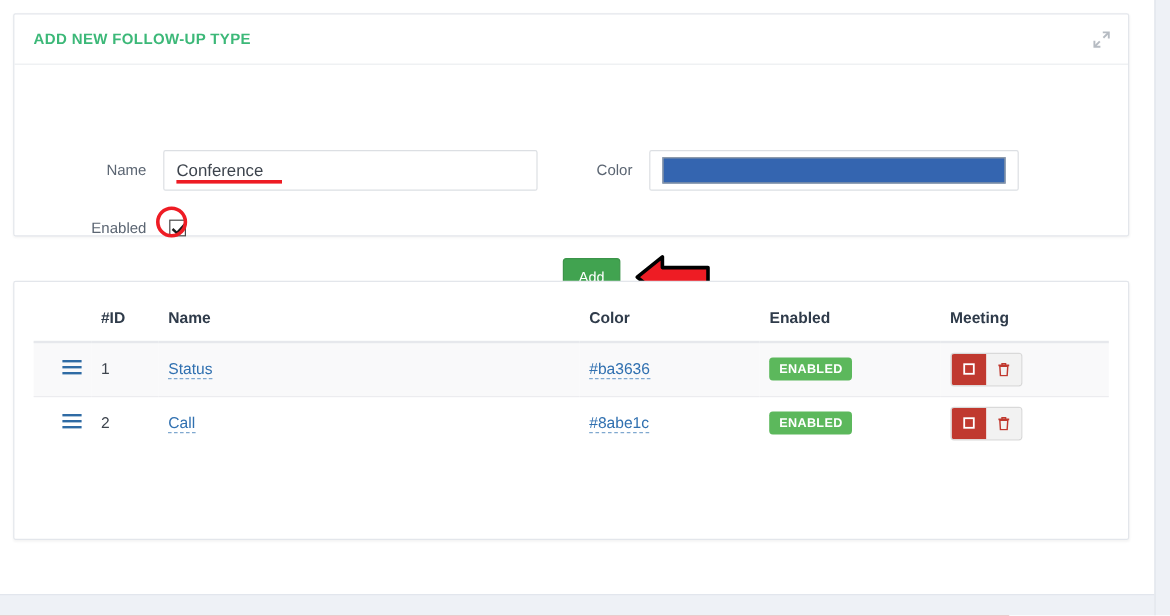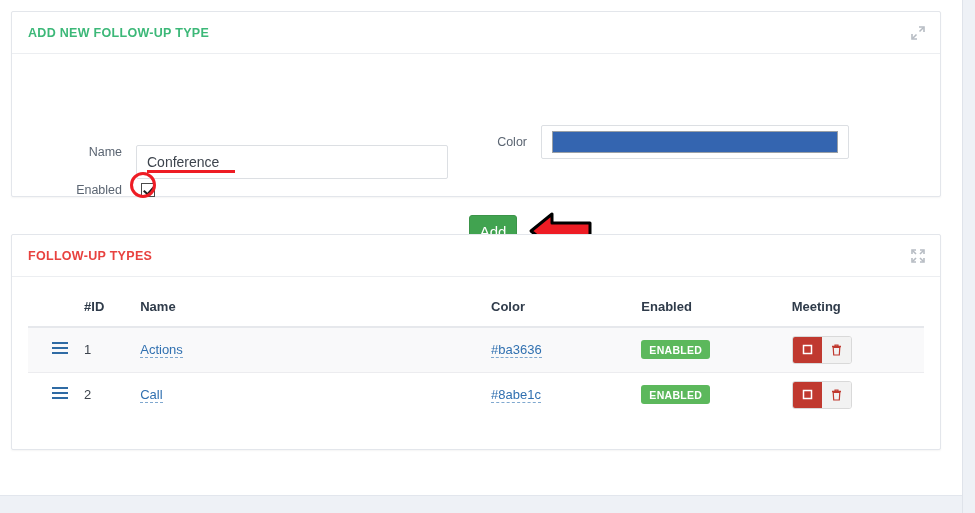--- a/index.html
+++ b/index.html
@@ -95,21 +95,21 @@
     height: 34px;
     border-radius: 2px;
     display: flex;
     align-items: center;
     padding: 0 10px;
     font-size: 14px;
     color: #3d444d;
   }
   #name-row  { left: 40px; top: 71px; }
   #name-row .f-label { width: 70px; margin-right: 14px; }
-  #name-input-wrap { width: 312px; position: relative; margin-top: 20px; }
+  #name-input-wrap { width: 312px; position: relative; }
   #name-value { position: relative; z-index: 2; }
   .red-underline {
     position: absolute;
     left: 10px; bottom: 5px;
     width: 88px; height: 3px;
     background: #ee1c24;
     z-index: 3;
   }
 
   #color-row { left: 455px; top: 71px; }
@@ -153,21 +153,21 @@
 
   
   #add-btn {
     position: absolute;
     left: 457px; top: 161px;
     width: 48px; height: 32px;
     background: #41a350;
     border: 1px solid #3b9449;
     border-radius: 3px;
     color: #ffffff;
-    font-size: 15px;
+    font-size: 12px;
     font-family: "Liberation Sans", sans-serif;
     cursor: pointer;
     padding: 0;
   }
   #arrow-annotation {
     position: absolute;
     left: 516px; top: 156px;
     width: 66px; height: 42px;
     pointer-events: none;
   }
@@ -304,35 +304,20 @@
       <div id="arrow-annotation">
         <svg width="66" height="42" viewBox="0 0 66 42">
           <path d="M3 21 L24 4 L24 13 L62 13 L62 29 L24 29 L24 38 Z" fill="#ee1c24" stroke="#000000" stroke-width="3" stroke-linejoin="round"></path>
         </svg>
       </div>
 
     </div>
   </div>
 
   <div class="panel" id="panel-list">
-    <div class="panel-head">
-      <div class="panel-title title-red">FOLLOW-UP TYPES</div>
-      <div class="head-icon">
-        <svg width="16" height="16" viewBox="0 0 16 16">
-          <path d="M2 6 L2 2 L6 2" fill="none" stroke="#7b8592" stroke-width="1.6"></path>
-          <path d="M10 2 L14 2 L14 6" fill="none" stroke="#7b8592" stroke-width="1.6"></path>
-          <path d="M14 10 L14 14 L10 14" fill="none" stroke="#7b8592" stroke-width="1.6"></path>
-          <path d="M6 14 L2 14 L2 10" fill="none" stroke="#7b8592" stroke-width="1.6"></path>
-          <path d="M2.5 2.5 L6 6" stroke="#7b8592" stroke-width="1.6"></path>
-          <path d="M13.5 2.5 L10 6" stroke="#7b8592" stroke-width="1.6"></path>
-          <path d="M13.5 13.5 L10 10" stroke="#7b8592" stroke-width="1.6"></path>
-          <path d="M2.5 13.5 L6 10" stroke="#7b8592" stroke-width="1.6"></path>
-        </svg>
-      </div>
-    </div>
 
     <div class="panel-body" style="padding:8px 16px 0 16px;">
       <table class="grid">
         <thead>
           <tr>
             <th class="col-handle"></th>
             <th class="col-id">#ID</th>
             <th class="col-name">Name</th>
             <th class="col-color">Color</th>
             <th class="col-status">Enabled</th>
@@ -343,21 +328,21 @@
         <tbody>
 
           <tr class="stripe">
             <td class="col-handle">
               <span class="handle-icon">
                 <span></span><span></span><span></span>
               </span>
             </td>
             <td class="col-id">1</td>
             <td class="col-name">
-              <a class="dashlink">Actions</a>
+              <a class="dashlink">Status</a>
             </td>
             <td class="col-color">
               <a class="dashlink">#ba3636</a>
             </td>
             <td class="col-status">
               <span class="badge-enabled">ENABLED</span>
             </td>
             <td class="col-actions">
               <span class="btn-group">
                 <button class="btn-act btn-disable">

